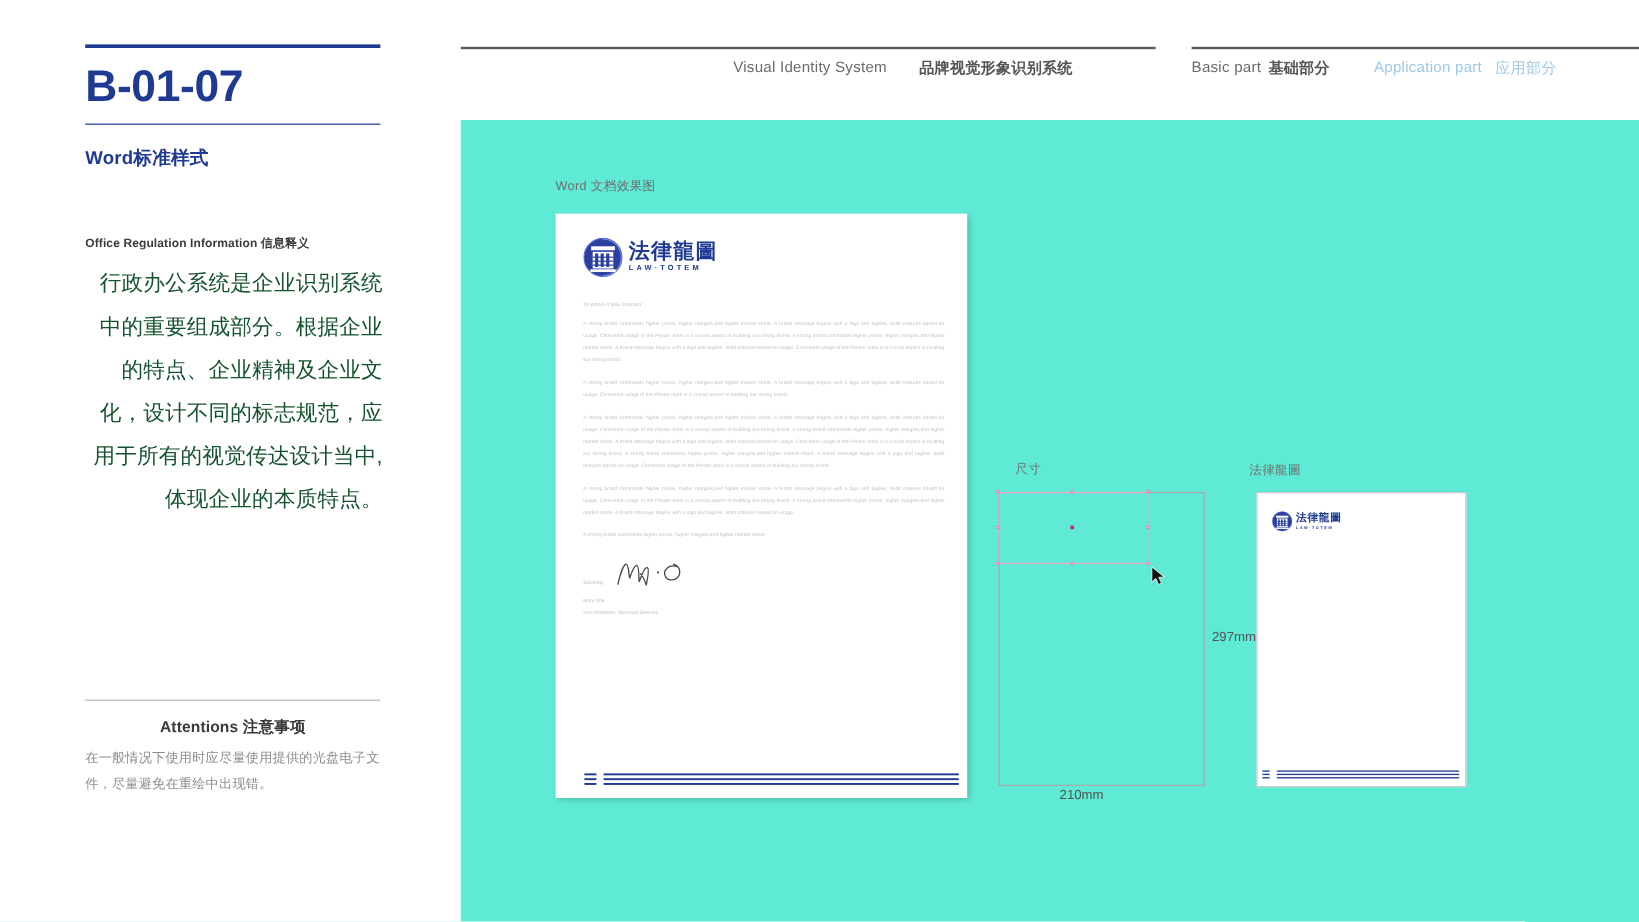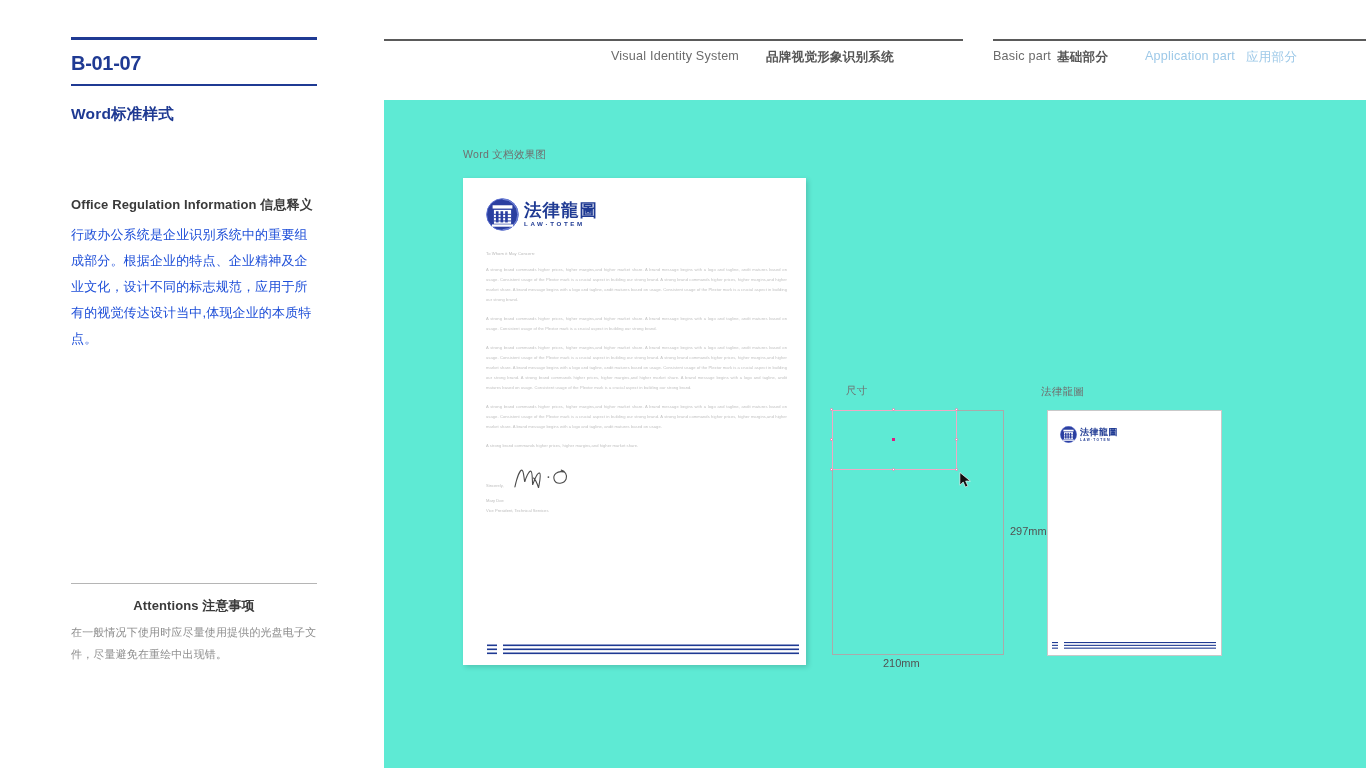--- a/index.html
+++ b/index.html
@@ -24,54 +24,55 @@
     width: 246px;
     height: 768px;
   }
   .rule-blue-thick {
     height: 3px;
     background: #1f3a93;
     width: 246px;
     margin-top: 37px;
   }
   .code-title {
-    font-size: 20px;
+    font-size: 37px;
     font-weight: bold;
     color: #1f3a93;
     letter-spacing: -0.3px;
     margin-top: 12px;
     line-height: 1.1;
   }
   .rule-blue-thin {
     height: 1.5px;
     background: #1f3a93;
     width: 246px;
     margin-top: 10px;
   }
   .sub-title {
     font-size: 15.5px;
     font-weight: bold;
     color: #1f3a93;
     margin-top: 18px;
     letter-spacing: 0.2px;
   }
   .section-head {
-    font-size: 13px;
+    font-size: 10px;
     font-weight: bold;
     color: #3a3a3a;
-    margin-top: 71px;
+    margin-top: 53px;
     letter-spacing: 0.1px;
   }
   .body-zh {
-    font-size: 13px;
-    color: #1d4ed8;
+    font-size: 18px;
+    color: #14532d;
     line-height: 2.0;
     margin-top: 8px;
     width: 248px;
     letter-spacing: 0.15px;
+    text-align: right;
   }
   .spec-block {
     margin-top: 28px;
   }
   .spec-label {
     font-size: 12.3px;
     color: #8d8d8d;
     line-height: 2.1;
     letter-spacing: 0.15px;
   }

